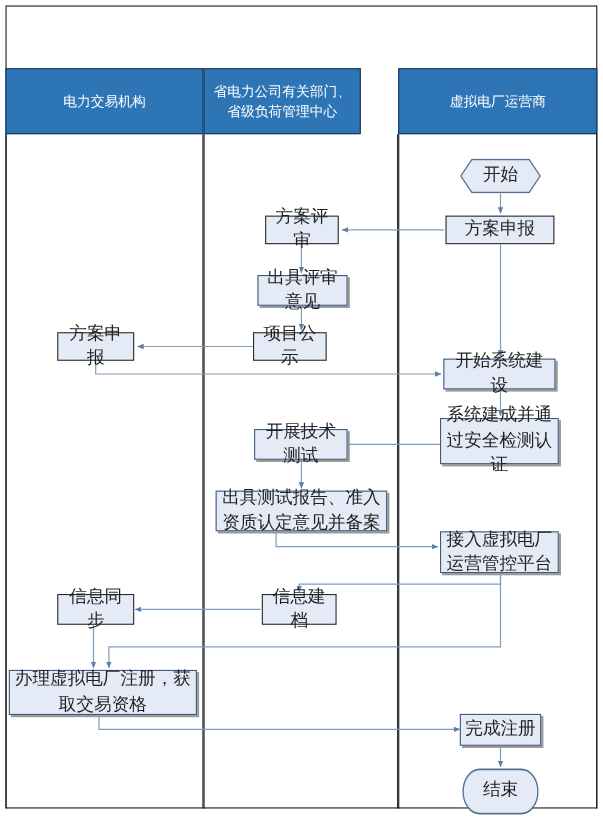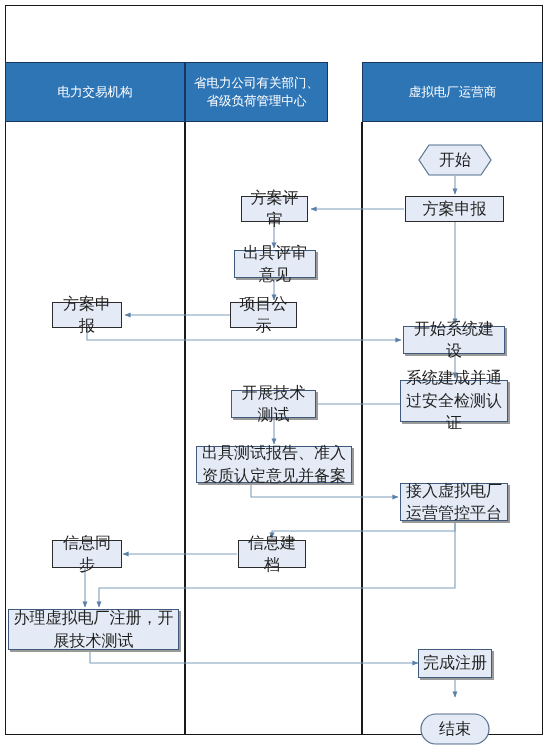--- a/index.html
+++ b/index.html
@@ -201,27 +201,27 @@
 
   <div class="node plain" style="left:238px;top:540px;width:68px;height:28px;">
     <span class="lbl">信息建档</span>
   </div>
 
   <div class="node plain" style="left:52px;top:540px;width:70px;height:28px;">
     <span class="lbl">信息同步</span>
   </div>
 
   <div class="node" style="left:8px;top:609px;width:171px;height:41px;">
-    <span class="lbl">办理虚拟电厂注册，开展技术测试</span>
+    <span class="lbl">办理虚拟电厂注册，获取交易资格</span>
   </div>
 
   <div class="node" style="left:418px;top:649px;width:74px;height:29px;">
     <span class="lbl">完成注册</span>
   </div>
 
-  <div class="node oval" style="left:420px;top:698px;width:70px;height:32px;margin-top:15px;">
+  <div class="node oval" style="left:420px;top:698px;width:70px;height:43px;">
     <svg class="shape-svg" viewBox="0 0 70 32" preserveAspectRatio="none">
       <rect x="1" y="1" width="68" height="30" rx="15" ry="15" fill="#e4ebf6" stroke="#54708f" stroke-width="1.2"></rect>
     </svg>
     <span class="lbl">结束</span>
   </div>
 
 </div>
 
 </body></html>

